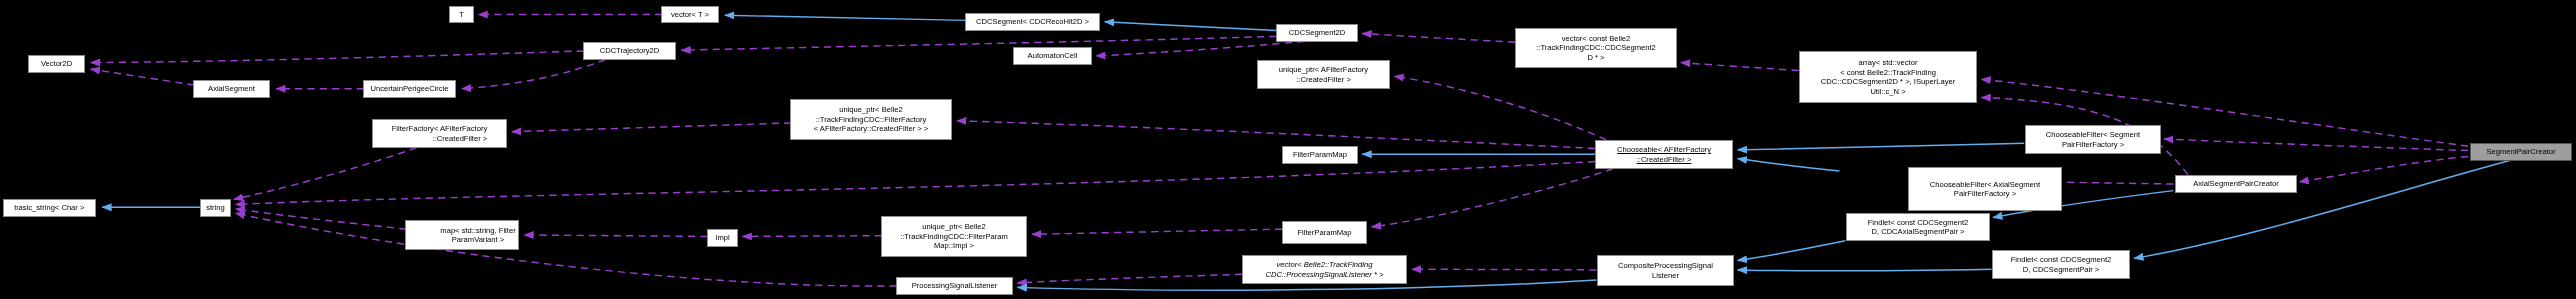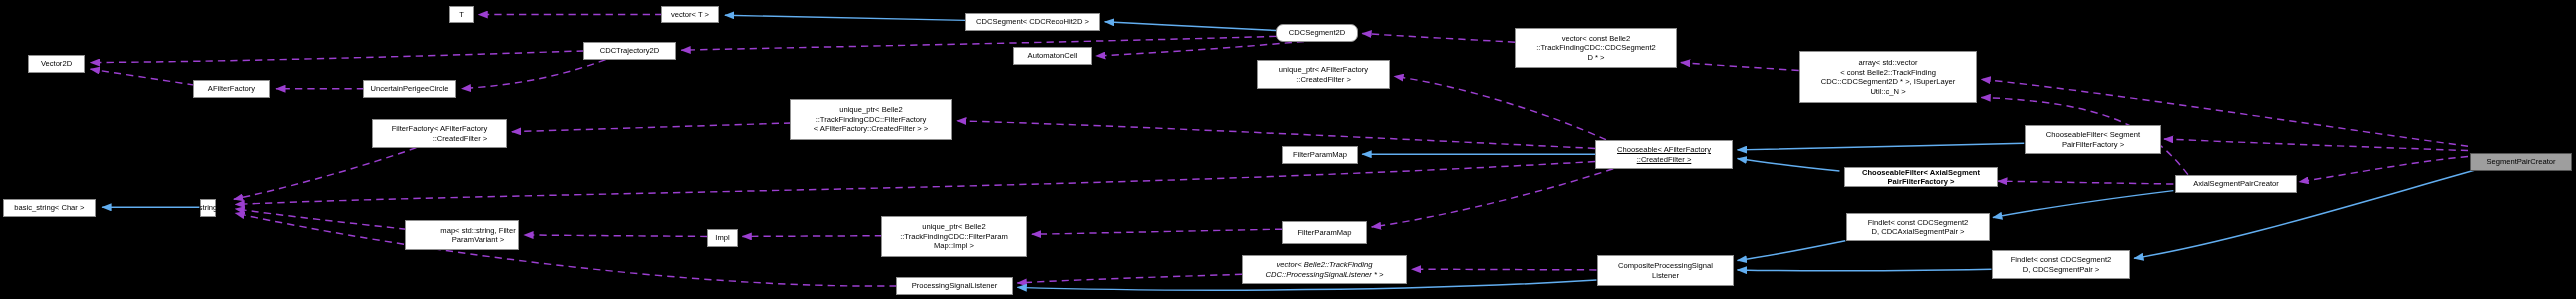--- a/index.html
+++ b/index.html
@@ -65,51 +65,51 @@
         <path d="M2735,370 C2620,372 2470,373 2386,371" class="inheritance" marker-end="url(#arrow-inheritance)"></path>
         <path d="M2192,385 C1900,403 1560,400 1396,395" class="inheritance" marker-end="url(#arrow-inheritance)"></path>
         <path d="M2985,262 C2880,275 2795,288 2737,299" class="inheritance" marker-end="url(#arrow-inheritance)"></path>
         <path d="M3450,220 C3300,260 3080,331 2931,355" class="inheritance" marker-end="url(#arrow-inheritance)"></path>
       </g>
   </svg>
   <div id="nodes">
       <div class="node" style="left: 449px; top: 5.8px; width: 25px; height: 17.5px;">T</div>
       <div class="node" style="left: 661px; top: 5.8px; width: 58px; height: 17.5px;">vector&lt; T &gt;</div>
       <div class="node" style="left: 965px; top: 13px; width: 135px; height: 17.5px;">CDCSegment&lt; CDCRecoHit2D &gt;</div>
-      <div class="node" style="left: 1276px; top: 24px; width: 82px; height: 17.5px; border-radius: 7px;">CDCSegment2D</div>
+      <div class="node" style="left: 1276px; top: 24px; width: 82px; height: 17.5px;">CDCSegment2D</div>
       <div class="node" style="left: 1515px; top: 28px; width: 162px; height: 40px;">vector&lt; const Belle2
 ::TrackFindingCDC::CDCSegment2
 D * &gt;</div>
       <div class="node" style="left: 28px; top: 55px; width: 57px; height: 18px;">Vector2D</div>
       <div class="node" style="left: 583px; top: 42px; width: 93px; height: 17.5px;">CDCTrajectory2D</div>
       <div class="node" style="left: 1013px; top: 47px; width: 79px; height: 17.5px;">AutomatonCell</div>
       <div class="node" style="left: 1257px; top: 60px; width: 133px; height: 29px;">unique_ptr&lt; AFilterFactory
 ::CreatedFilter &gt;</div>
       <div class="node" style="left: 1799px; top: 51px; width: 178px; height: 52px;">array&lt; std::vector
 &lt; const Belle2::TrackFinding
 CDC::CDCSegment2D * &gt;, ISuperLayer
 Util::c_N &gt;</div>
-      <div class="node" style="left: 193px; top: 80px; width: 77px; height: 17.5px;">AFilterFactory</div>
+      <div class="node" style="left: 193px; top: 80px; width: 77px; height: 17.5px;">AxialSegment</div>
       <div class="node" style="left: 363px; top: 80px; width: 93px; height: 17.5px;">UncertainPerigeeCircle</div>
       <div class="node" style="left: 790px; top: 99px; width: 162px; height: 41px;">unique_ptr&lt; Belle2
 ::TrackFindingCDC::FilterFactory
 &lt; AFilterFactory::CreatedFilter &gt; &gt;</div>
       <div class="node" style="left: 372px; top: 119px; width: 135px; height: 29px; text-align: right;">FilterFactory&lt; AFilterFactory
 ::CreatedFilter &gt;</div>
       <div class="node" style="left: 2025px; top: 125px; width: 136px; height: 29px;">ChooseableFilter&lt; Segment
 PairFilterFactory &gt;</div>
       <div class="node" style="left: 1282px; top: 146px; width: 76px; height: 17.5px;">FilterParamMap</div>
       <div class="node" style="left: 1595px; top: 140px; width: 138px; height: 29px; text-decoration: underline;">Chooseable&lt; AFilterFactory
 ::CreatedFilter &gt;</div>
-      <div class="node selected" style="left: 2470px; top: 143px; width: 102px; height: 17.5px; margin-top: 10px;">SegmentPairCreator</div>
-      <div class="node" style="left: 1844px; top: 167px; width: 154px; height: 20px; font-weight: bold;">ChooseableFilter&lt; AxialSegment
+      <div class="node selected" style="left: 2470px; top: 143px; width: 102px; height: 17.5px;">SegmentPairCreator</div>
+      <div class="node" style="left: 1908px; top: 167px; width: 154px; height: 44px;">ChooseableFilter&lt; AxialSegment
 PairFilterFactory &gt;</div>
       <div class="node" style="left: 2175px; top: 175px; width: 122px; height: 17.5px;">AxialSegmentPairCreator</div>
       <div class="node" style="left: 2.9px; top: 199px; width: 93px; height: 17.5px;">basic_string&lt; Char &gt;</div>
-      <div class="node" style="left: 200px; top: 199px; width: 16px; height: 17.5px;">string</div>
+      <div class="node" style="left: 200px; top: 199px; width: 31px; height: 17.5px;">string</div>
       <div class="node" style="left: 405px; top: 220px; width: 114px; height: 30px; padding-left: 32px;">map&lt; std::string, Filter
 ParamVariant &gt;</div>
       <div class="node" style="left: 707px; top: 229px; width: 31px; height: 17.5px;">Impl</div>
       <div class="node" style="left: 881px; top: 216px; width: 146px; height: 41px;">unique_ptr&lt; Belle2
 ::TrackFindingCDC::FilterParam
 Map::Impl &gt;</div>
       <div class="node" style="left: 1282px; top: 221px; width: 85px; height: 23px;">FilterParamMap</div>
       <div class="node" style="left: 1846px; top: 213px; width: 144px; height: 28px;">Findlet&lt; const CDCSegment2
 D, CDCAxialSegmentPair &gt;</div>
       <div class="node" style="left: 1242px; top: 255px; width: 165px; height: 29px; font-style: italic;">vector&lt; Belle2::TrackFinding

